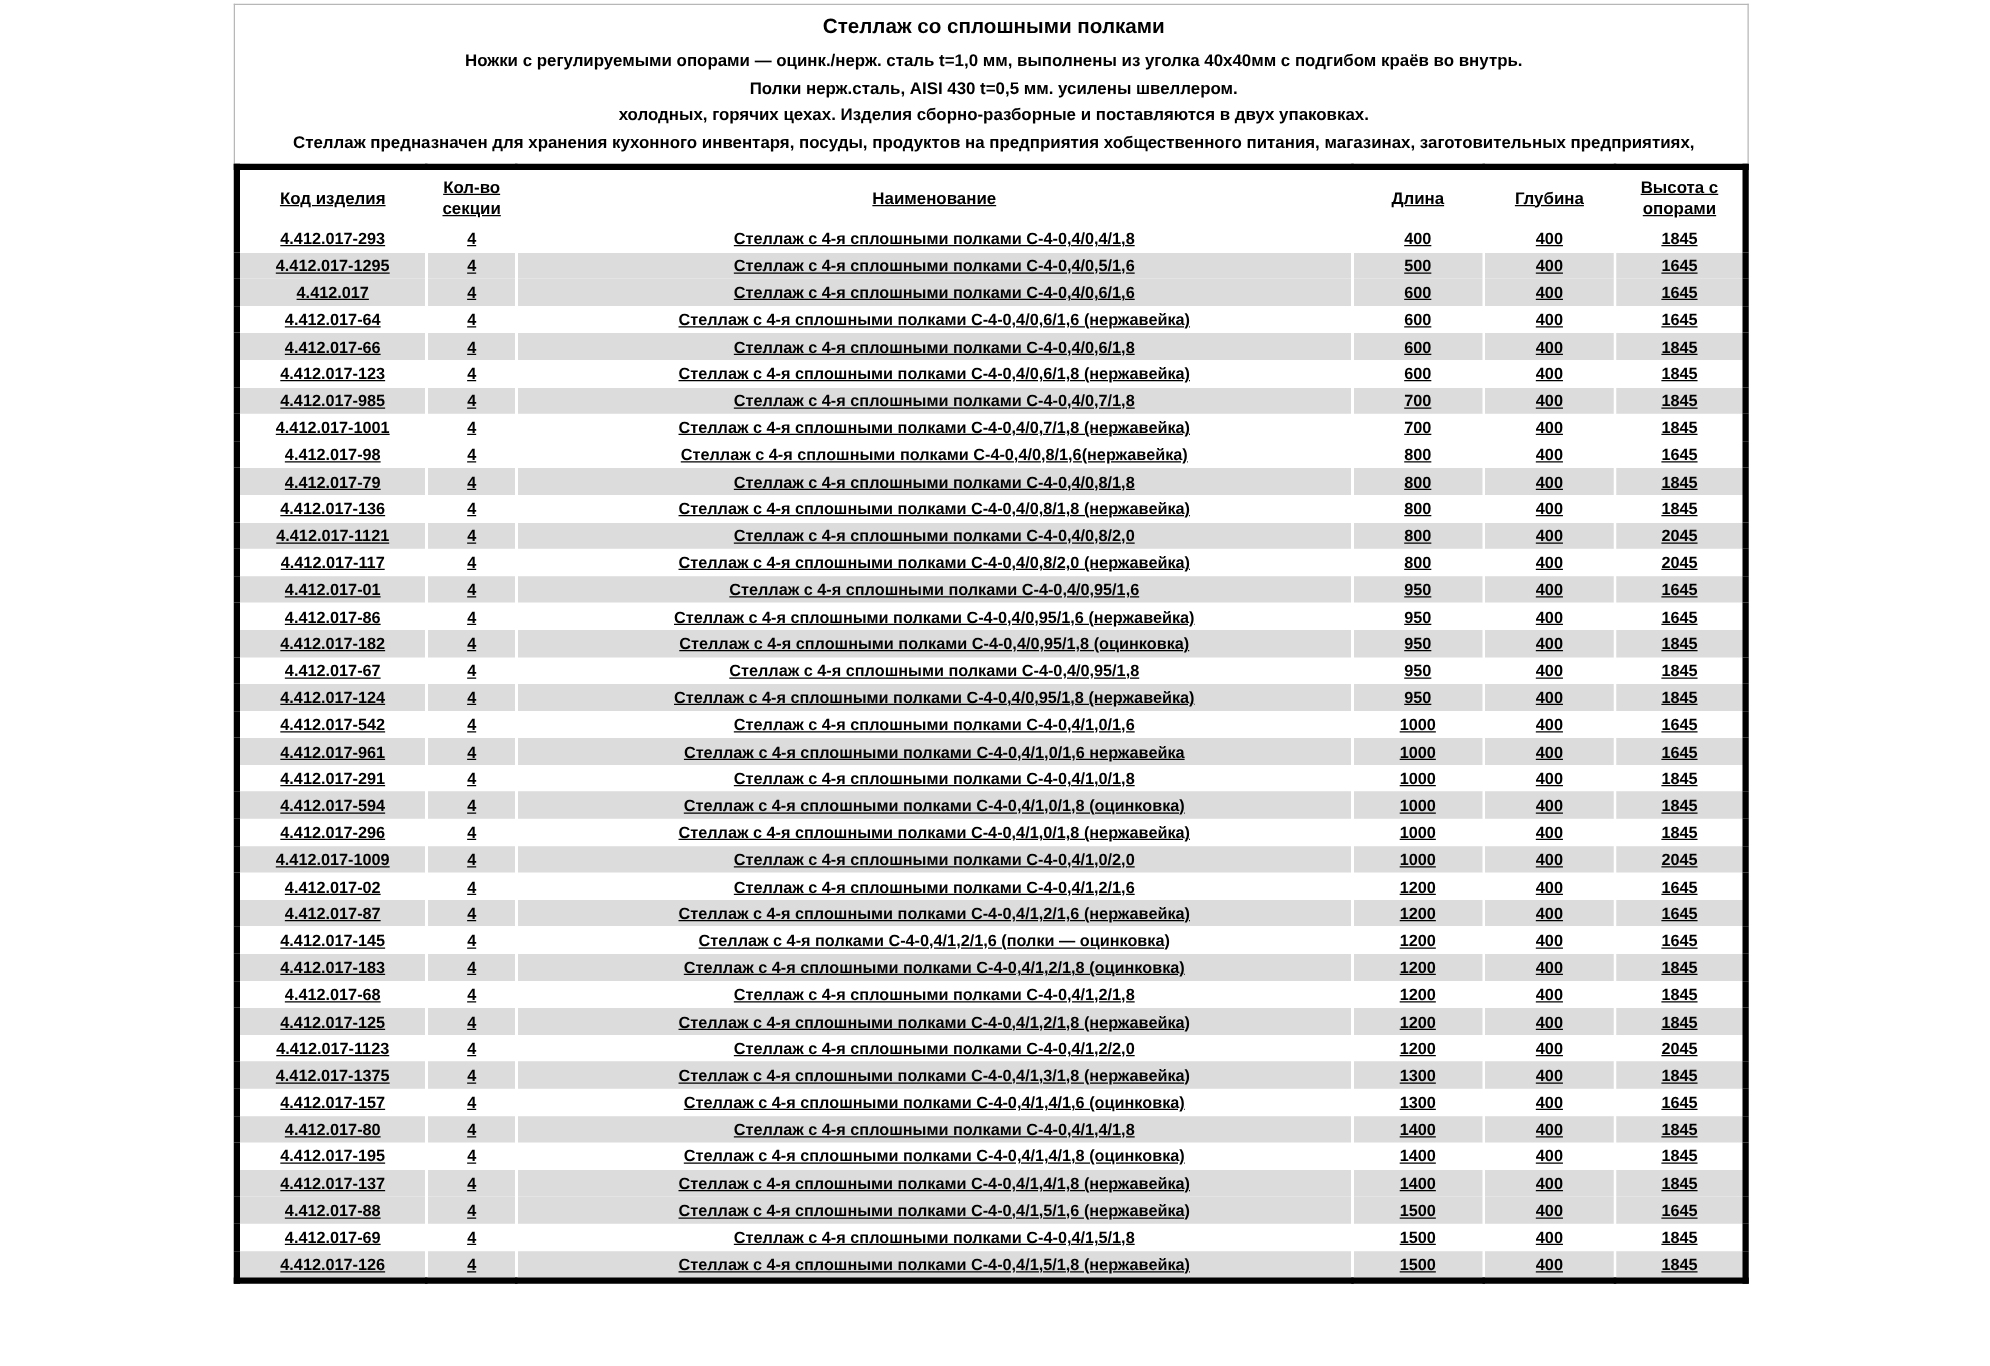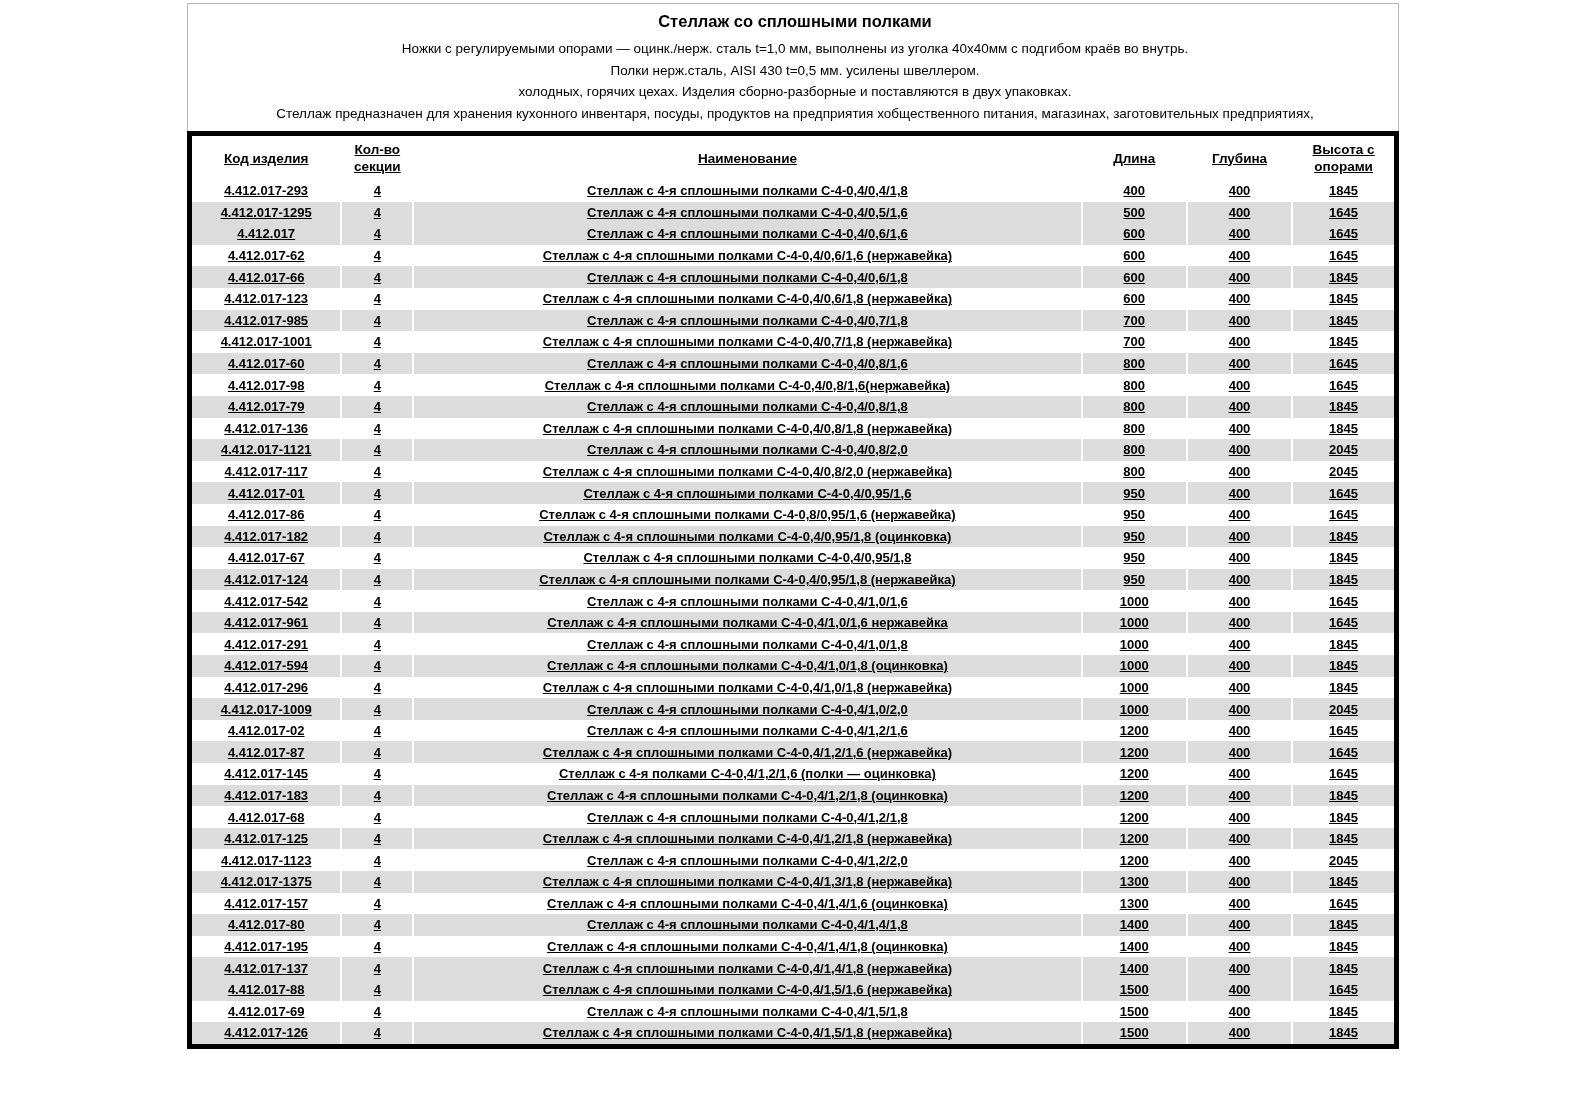--- a/index.html
+++ b/index.html
@@ -28,21 +28,21 @@
     background: #fff;
   }
   .doc-title {
     font-size: 16.5px;
     font-weight: bold;
     margin: 2px 0 7px 0;
     line-height: 20px;
   }
   .desc-line {
     font-size: 13.5px;
-    font-weight: normal;
+    font-weight: bold;
     line-height: 21.5px;
     white-space: nowrap;
   }
   table.product-table {
     width: 1212px;
     box-sizing: border-box;
     border: 5px solid #000;
     border-collapse: collapse;
     table-layout: fixed;
     background: #fff;
@@ -127,21 +127,21 @@
         </tr>
         <tr class="shaded">
           <td>4.412.017</td>
           <td>4</td>
           <td>Стеллаж с 4-я сплошными полками С-4-0,4/0,6/1,6</td>
           <td>600</td>
           <td>400</td>
           <td>1645</td>
         </tr>
         <tr>
-          <td>4.412.017-62</td>
+          <td>4.412.017-64</td>
           <td>4</td>
           <td>Стеллаж с 4-я сплошными полками С-4-0,4/0,6/1,6 (нержавейка)</td>
           <td>600</td>
           <td>400</td>
           <td>1645</td>
         </tr>
         <tr class="shaded">
           <td>4.412.017-66</td>
           <td>4</td>
           <td>Стеллаж с 4-я сплошными полками С-4-0,4/0,6/1,8</td>
@@ -166,28 +166,20 @@
           <td>1845</td>
         </tr>
         <tr>
           <td>4.412.017-1001</td>
           <td>4</td>
           <td>Стеллаж с 4-я сплошными полками С-4-0,4/0,7/1,8 (нержавейка)</td>
           <td>700</td>
           <td>400</td>
           <td>1845</td>
         </tr>
-        <tr class="shaded">
-          <td>4.412.017-60</td>
-          <td>4</td>
-          <td>Стеллаж с 4-я сплошными полками С-4-0,4/0,8/1,6</td>
-          <td>800</td>
-          <td>400</td>
-          <td>1645</td>
-        </tr>
         <tr>
           <td>4.412.017-98</td>
           <td>4</td>
           <td>Стеллаж с 4-я сплошными полками С-4-0,4/0,8/1,6(нержавейка)</td>
           <td>800</td>
           <td>400</td>
           <td>1645</td>
         </tr>
         <tr class="shaded">
           <td>4.412.017-79</td>
@@ -225,21 +217,21 @@
           <td>4.412.017-01</td>
           <td>4</td>
           <td>Стеллаж с 4-я сплошными полками С-4-0,4/0,95/1,6</td>
           <td>950</td>
           <td>400</td>
           <td>1645</td>
         </tr>
         <tr>
           <td>4.412.017-86</td>
           <td>4</td>
-          <td>Стеллаж с 4-я сплошными полками С-4-0,8/0,95/1,6 (нержавейка)</td>
+          <td>Стеллаж с 4-я сплошными полками С-4-0,4/0,95/1,6 (нержавейка)</td>
           <td>950</td>
           <td>400</td>
           <td>1645</td>
         </tr>
         <tr class="shaded">
           <td>4.412.017-182</td>
           <td>4</td>
           <td>Стеллаж с 4-я сплошными полками С-4-0,4/0,95/1,8 (оцинковка)</td>
           <td>950</td>
           <td>400</td>

